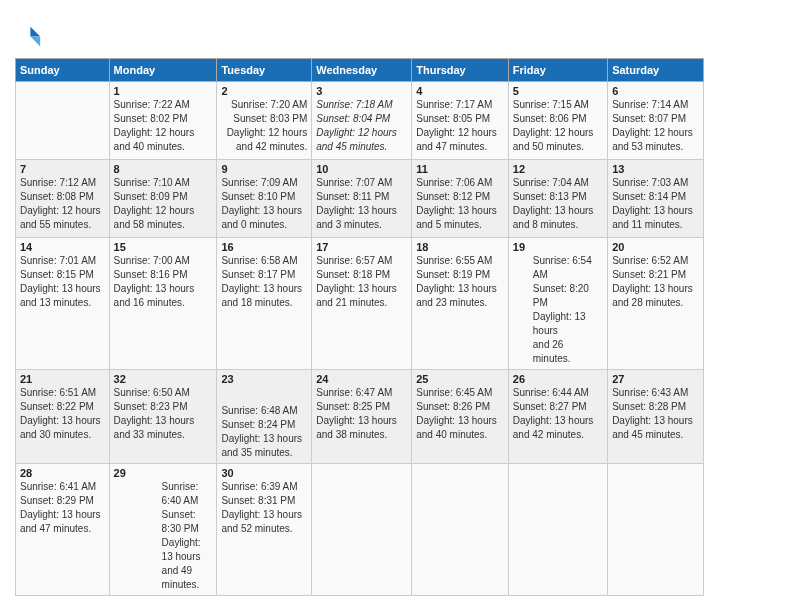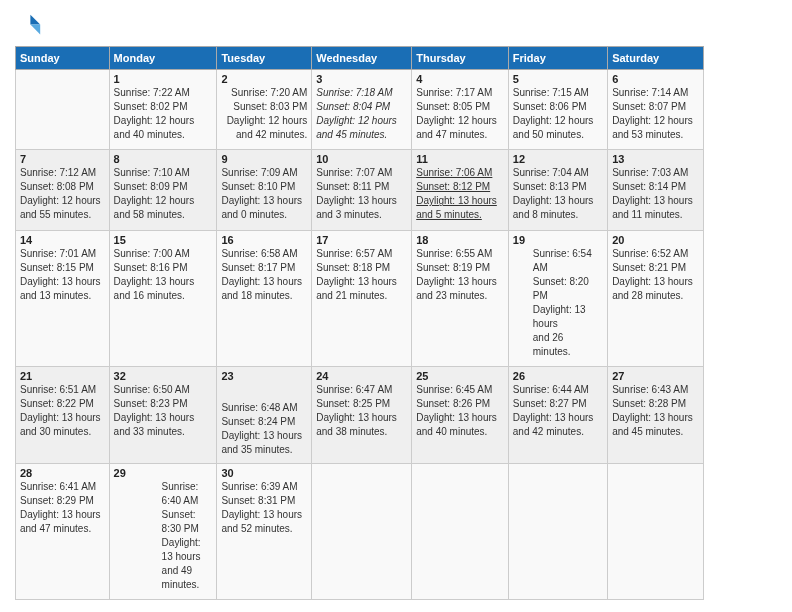--- a/index.html
+++ b/index.html
@@ -6,21 +6,21 @@
     body {
       font-family: Arial, sans-serif;
       background: #fff;
       width: 792px;
       height: 612px;
       overflow: hidden;
     }
     .page {
       width: 719px;
       height: 612px;
-      padding: 12px 15px;
+      padding: 24px 15px;
       display: flex;
       flex-direction: column;
     }
     .header {
       display: flex;
       align-items: flex-start;
       justify-content: space-between;
       margin-bottom: 6px;
     }
     .logo {
@@ -201,21 +201,21 @@
           </td>
           <td>
             <span class="day-number">10</span>
             <div class="day-info" style="white-space: pre-line;">Sunrise: 7:07 AM
 Sunset: 8:11 PM
 Daylight: 13 hours
 and 3 minutes.</div>
           </td>
           <td>
             <span class="day-number">11</span>
-            <div class="day-info" style="white-space: pre-line; text-decoration: underline;">Sunrise: 7:06 AM
+            <div class="day-info" style="white-space: pre-line;">Sunrise: 7:06 AM
 Sunset: 8:12 PM
 Daylight: 13 hours
 and 5 minutes.</div>
           </td>
           <td>
             <span class="day-number">12</span>
             <div class="day-info" style="white-space: pre-line;">Sunrise: 7:04 AM
 Sunset: 8:13 PM
 Daylight: 13 hours
 and 8 minutes.</div>

